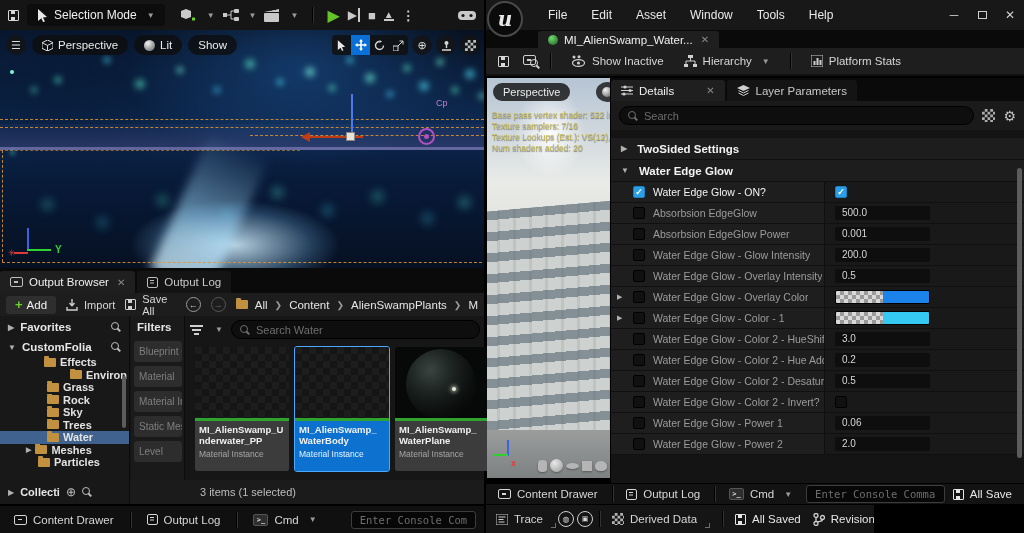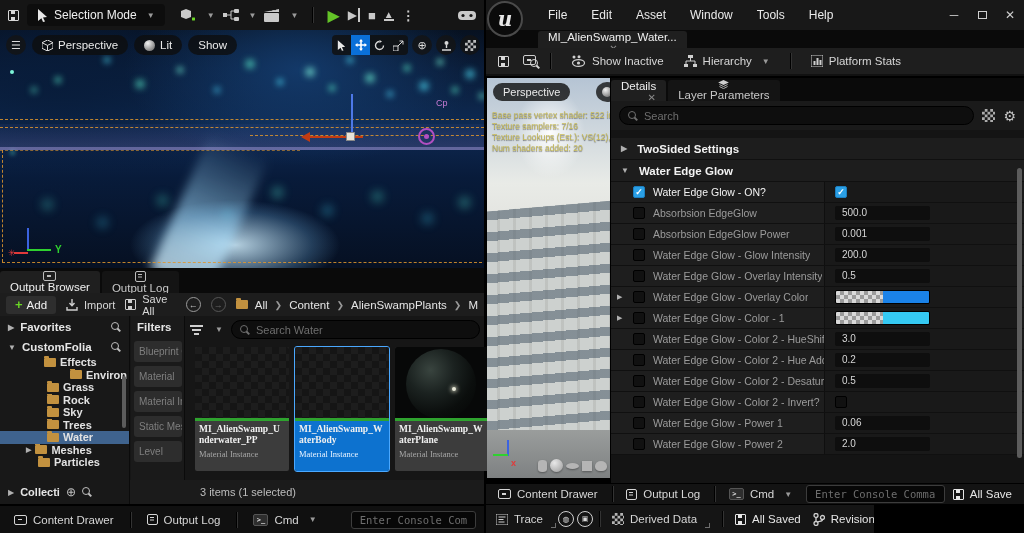--- a/index.html
+++ b/index.html
@@ -79,21 +79,21 @@
   .axisY { color:#2fd12f; font-size:10px; font-weight:bold; }
 
   .vp-pillbar { position:absolute; left:6px; top:5px; display:flex; gap:6px; align-items:center; }
   .vp-tools { position:absolute; top:5px; right:4px; display:flex; gap:4px; align-items:center; }
   .vp-group { display:flex; background:rgba(16,16,16,.85); border-radius:4px; overflow:hidden; }
   .vp-group > span { width:19px; height:20px; display:flex; align-items:center; justify-content:center; color:#d8d8d8; font-size:11px; }
   .vp-group > span.active { background:#0a70d8; color:#fff; }
 
   
   .cb-tabs { left:0; top:268px; width:484px; height:25px; background:#0a0a0a; display:flex; align-items:flex-end; }
-  .tab { display:flex; align-items:center; height:22px; padding:0 10px; color:#c8c8c8; font-size:11.5px; background:#141414; border-radius:3px 3px 0 0; margin-right:2px;flex-direction:column; }
+  .tab { display:flex; align-items:center; gap:6px; height:22px; padding:0 10px; color:#c8c8c8; font-size:11.5px; background:#141414; border-radius:3px 3px 0 0; margin-right:2px; }
   .tab.active { background:#1f1f1f; color:#f0f0f0; }
   .tab .x { color:#8a8a8a; font-size:10px; margin-left:2px; }
   .cb-toolbar { left:0; top:293px; width:484px; height:23px; background:#1d1d1d; display:flex; align-items:center; padding:0 6px; gap:10px; overflow:hidden; }
   .addbtn { display:flex; align-items:center; gap:4px; background:#2e2e2e; border-radius:3px; height:18px; padding:0 9px; color:#f2f2f2; font-size:11.5px; }
   .plus { color:#6ad426; font-weight:bold; font-size:13px; }
   .crumb { display:flex; align-items:center; gap:7px; color:#e4e4e4; font-size:11.5px; white-space:nowrap; }
   .crumb .gt { color:#9a9a9a; font-size:9px; }
   .navcirc { display:inline-flex; width:15px; height:15px; border:1.5px solid #9a9a9a; border-radius:50%; color:#bdbdbd; align-items:center; justify-content:center; font-size:9px; flex:none; }
 
   .cb-body { left:0; top:316px; width:484px; height:164px; background:#161616; }
@@ -102,21 +102,21 @@
   .arr { font-size:8px; color:#b0b0b0; }
   .tree-row { display:flex; align-items:center; gap:4px; height:12.5px; color:#e2e2e2; font-size:11px; font-weight:bold; white-space:nowrap; overflow:hidden; }
   .tree-row.sel { background:#3f638e; }
   .filt-col { position:absolute; left:131px; top:0; width:54px; height:164px; background:#1a1a1a; border-right:1px solid #0b0b0b; overflow:hidden; }
   .chip { height:21px; margin:3px 2px 4px 3px; background:#2d2d2d; border-radius:3px; color:#7f7f7f; font-size:10px; line-height:21px; padding-left:5px; white-space:nowrap; overflow:hidden; }
   .assets { position:absolute; left:186px; top:0; width:298px; height:164px; }
   .searchbox { display:flex; align-items:center; gap:6px; background:#0e0e0e; border:1px solid #000; border-radius:10px; height:19px; padding:0 8px; color:#6e6e6e; }
   .searchbox input { background:transparent; border:none; outline:none; color:#bdbdbd; font-size:11px; width:100%; font-family:"Liberation Sans",sans-serif; }
   .searchbox input::placeholder { color:#6e6e6e; }
   .funnel i { display:block; height:2px; background:#cfcfcf; margin:2px 0; }
-  .tile { position:absolute; top:31px; width:94px; height:124px; background:#3c3c3c; border-radius:2px; overflow:hidden;font-family:Liberation Serif, serif; }
+  .tile { position:absolute; top:31px; width:94px; height:124px; background:#3c3c3c; border-radius:2px; overflow:hidden; }
   .tile .thumb { height:74px; position:relative; background:conic-gradient(#151515 0 25%, #1d1d1d 0 50%, #151515 0 75%, #1d1d1d 0); background-size:14px 14px; }
   .tile .strip { position:absolute; left:0; bottom:0; width:100%; height:3px; background:#2ea32e; }
   .tile .lbl { padding:3px 4px 0 4px; color:#f0f0f0; font-size:9.5px; line-height:11px; word-break:break-all; font-weight:bold; }
   .tile .typ { padding:3px 4px; color:#a6a6a6; font-size:8.5px; }
   .tile.sel { outline:1px solid #4aa8ff; background:#0d72cf; }
   .tile.sel .typ { color:#e7f2ff; }
   .sphere-thumb { position:absolute; left:11px; top:2px; width:70px; height:70px; border-radius:50%;
     background:radial-gradient(circle at 35% 30%, #39443f 0%, #1b2220 35%, #0b0e0d 65%, #030404 100%); }
   .sphere-thumb::after { content:""; position:absolute; left:46px; top:38px; width:4px; height:4px; border-radius:50%; background:#e8e8d8; box-shadow:0 0 4px 1px rgba(255,255,230,.7); }
 

